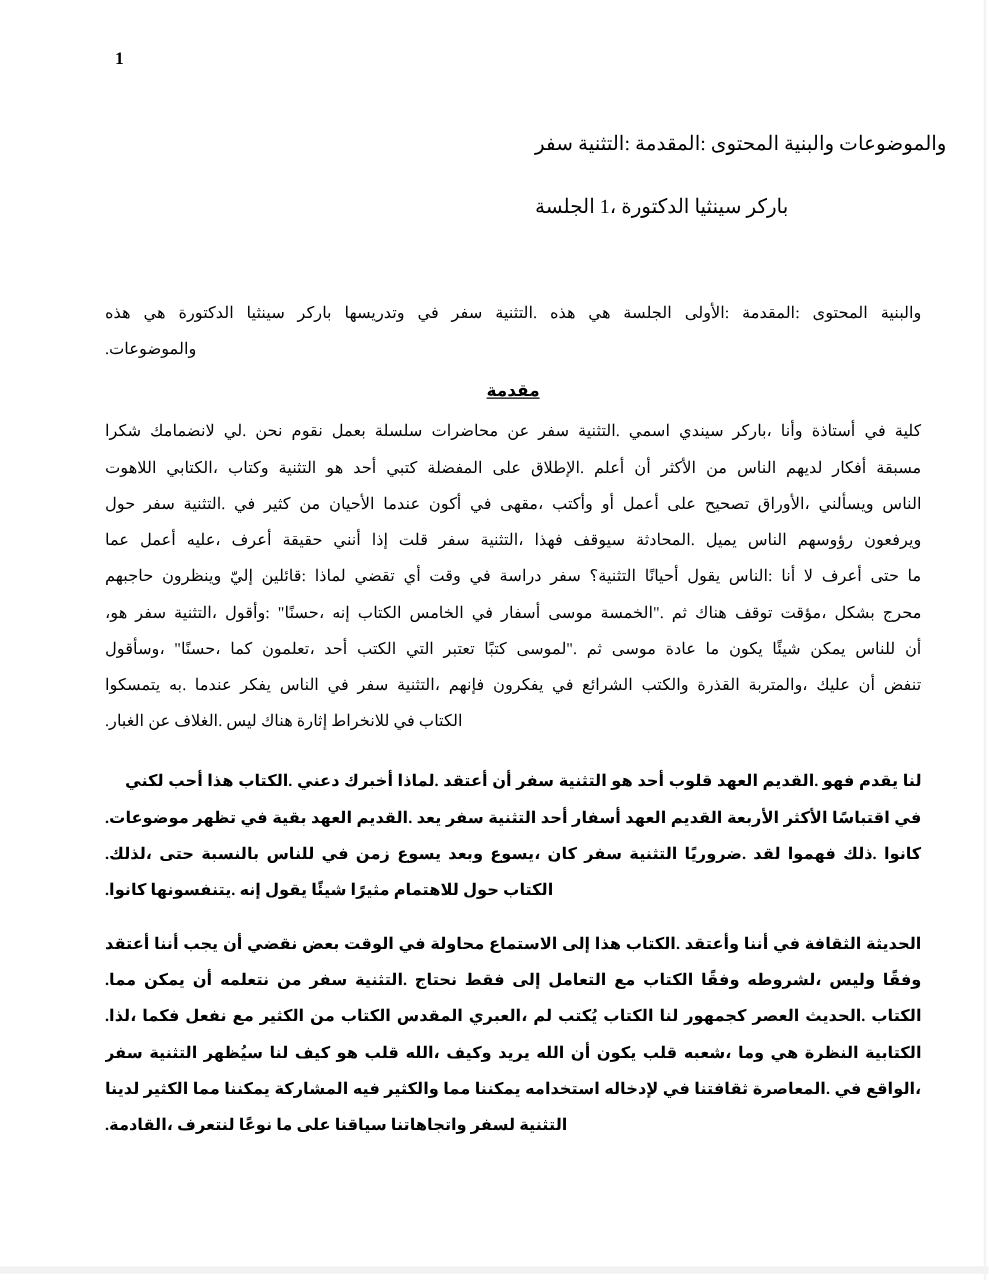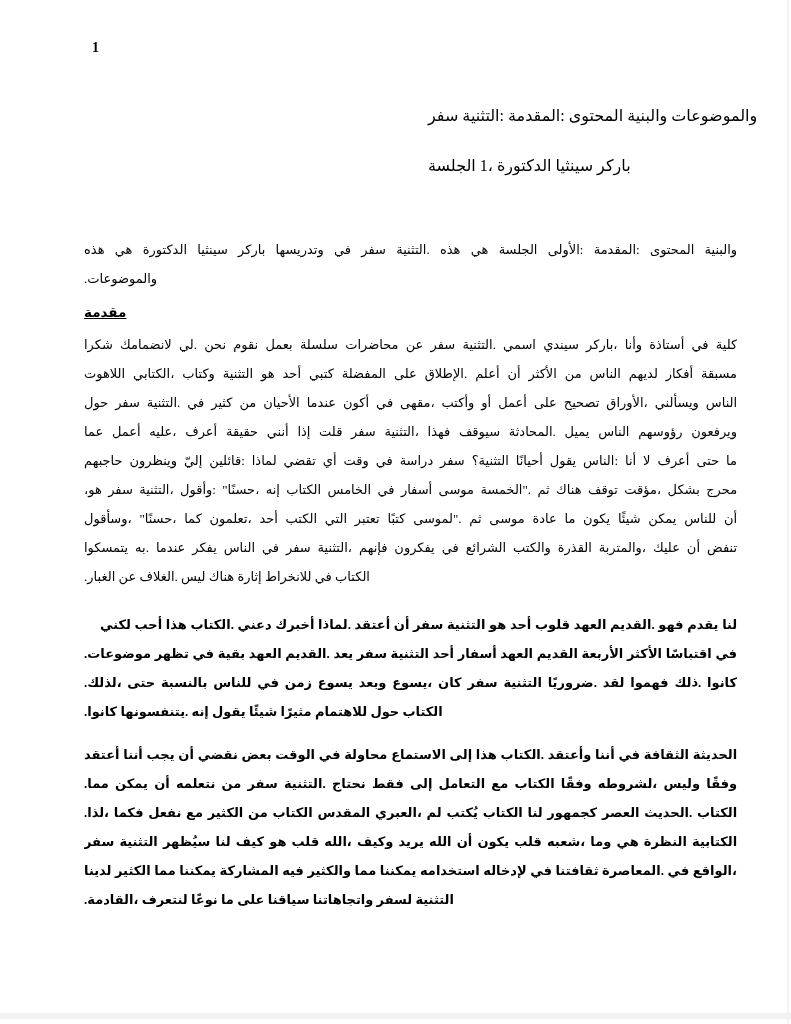--- a/index.html
+++ b/index.html
@@ -9,21 +9,21 @@
         font-family:"Liberation Serif","DejaVu Serif",serif;}
   .title-block{position:absolute;left:428px;top:101px;font-size:16px;white-space:nowrap;direction:ltr;}
   .title-line{height:29px;line-height:29px;}
   .title-line + .title-line{margin-top:21px;}
   .content{position:absolute;left:84px;top:189px;width:653px;font-size:13px;direction:ltr;margin-top:46px;}
   .para{direction:ltr;}
   .line{height:29px;line-height:29px;overflow:hidden;}
   .jl{text-align:justify;text-align-last:justify;}
   .ll{text-align:right;text-align-last:left;}
   .heading{margin-top:9px;margin-bottom:6px;height:22px;line-height:22px;
-        font-weight:bold;text-decoration:underline;text-align:left;font-size:13.5px;}
+        font-weight:bold;text-decoration:underline;text-align:center;font-size:13.5px;}
   .para-c{margin-top:19px;font-weight:bold;}
   .para-c .line:first-child{text-indent:16px;}
   .para-d{margin-top:14px;font-weight:bold;}
   .edge-bottom{position:absolute;left:0;right:0;bottom:5px;height:6px;background:#ececec;opacity:.7;}
   .edge-right{position:absolute;top:0;bottom:0;right:2px;width:2px;background:#f3f3f3;}
 </style>
 </head>
 <body>
 
 <div class="page">

